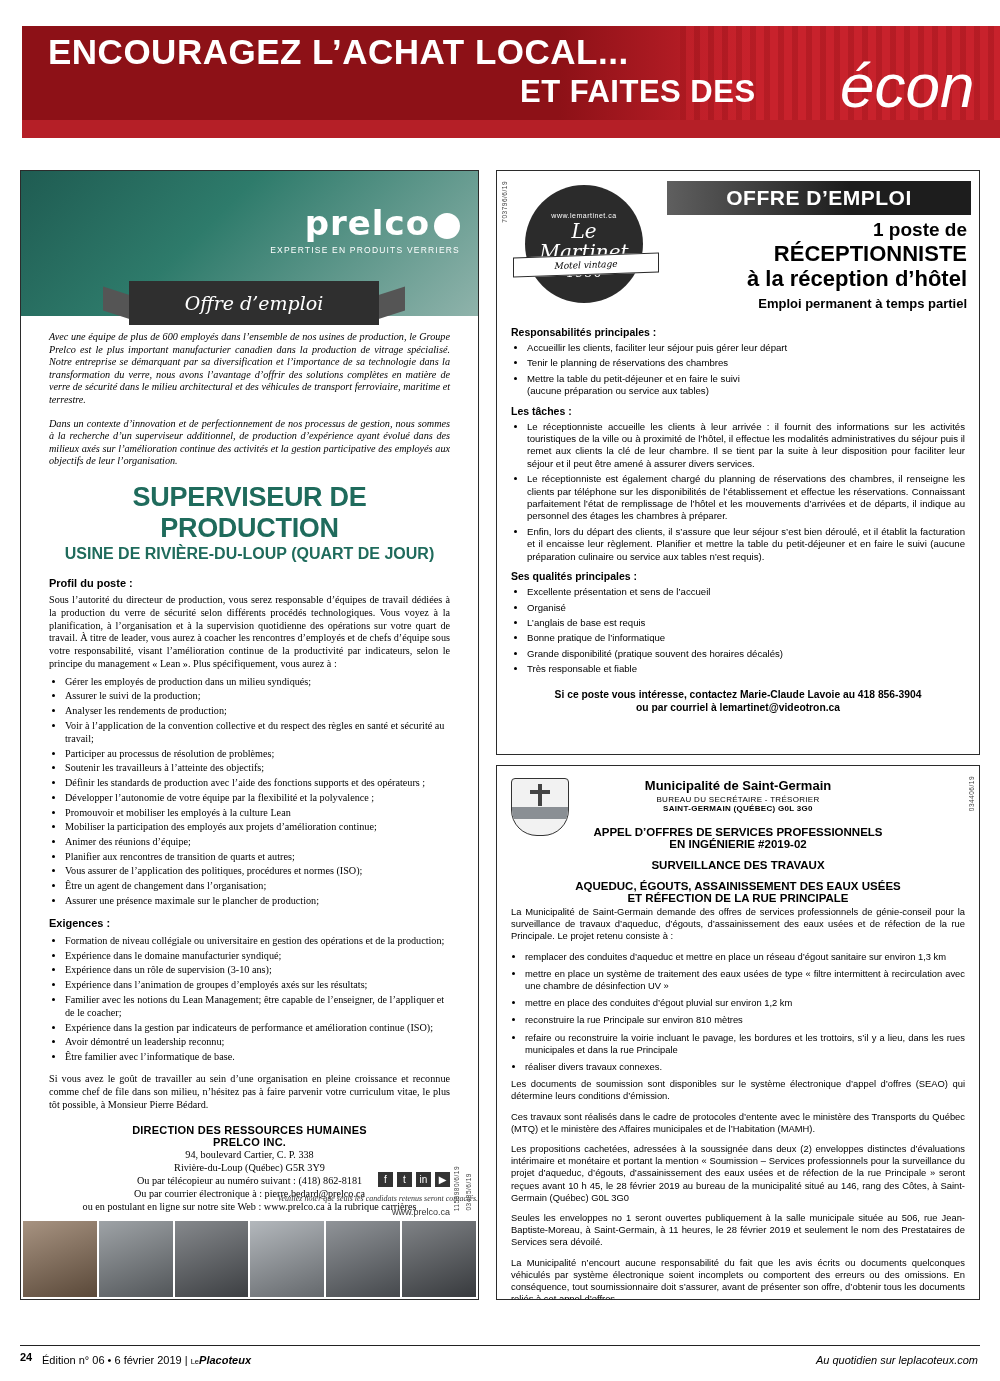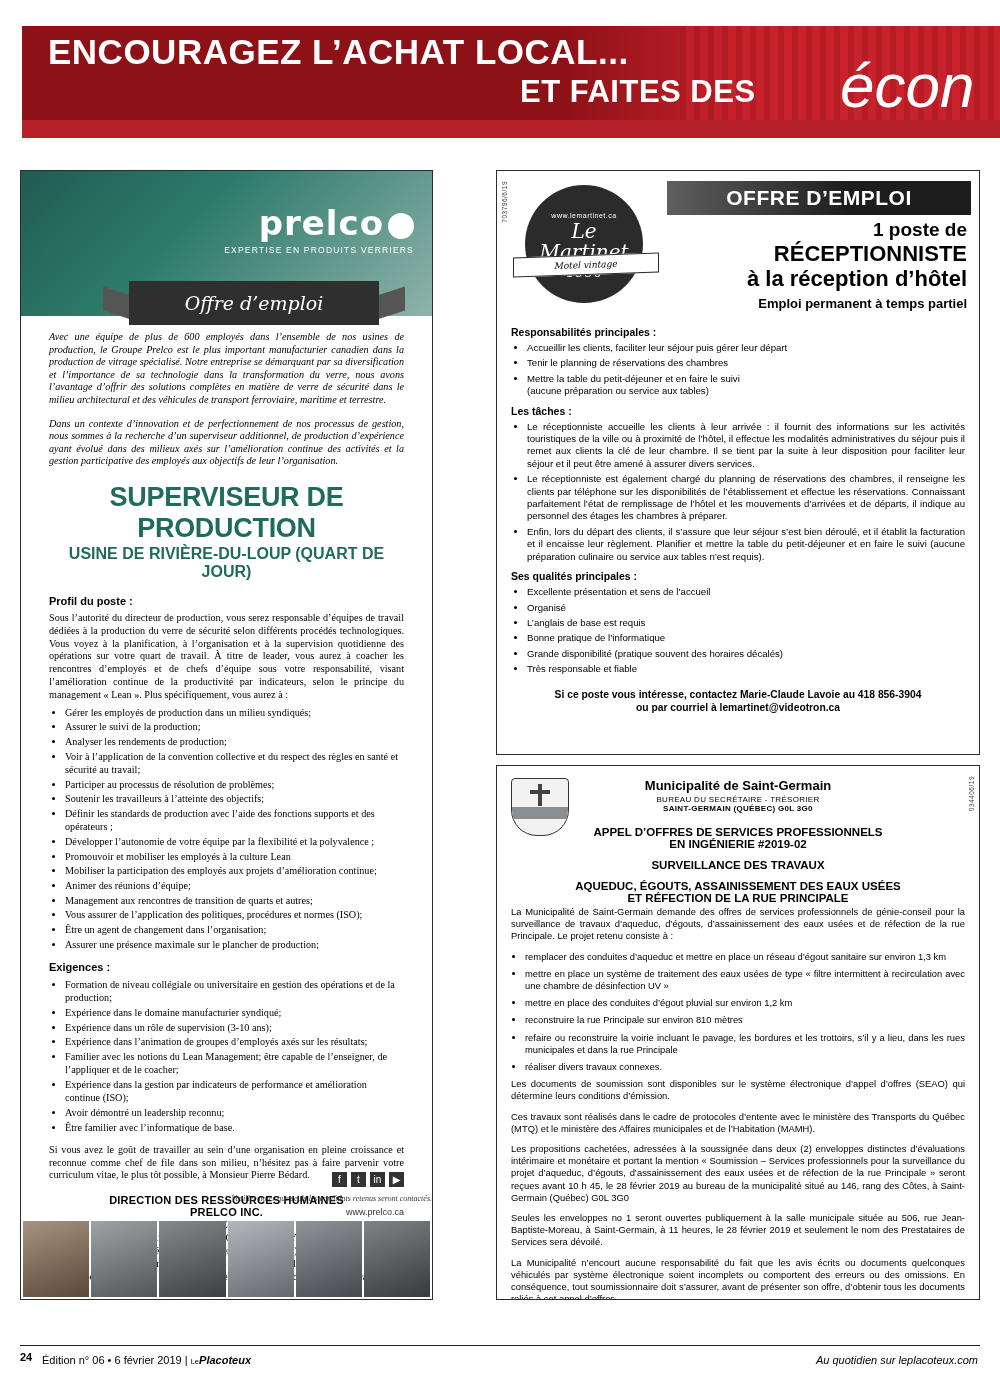--- a/index.html
+++ b/index.html
@@ -52,21 +52,21 @@
   }
   .banner-left-block {
     position:absolute; left:0; top:26px; width:22px; height:112px; background:#ffffff;
   }
 
   
   .content { position:absolute; left:0; top:140px; width:1000px; height:1200px; }
 
   
   .ad-prelco {
-    position:absolute; left:20px; top:30px; width:413px; height:1130px;
+    position:absolute; left:20px; top:30px; width:459px; height:1130px;
     border:1px solid #2b2b2b; background:#fff; overflow:hidden;padding-left:35px;
   }
   .prelco-header {
     position:absolute; left:0; top:0; width:100%; height:145px;
     background:linear-gradient(135deg,#1f5c52 0%, #2e7b6b 40%, #8fb3ab 100%);
   }
   .prelco-logo-wrap {
     position:absolute; right:18px; top:32px; text-align:right; color:#fff;
   }
   .prelco-logo {
@@ -284,21 +284,21 @@
         <li>Assurer le suivi de la production;</li>
         <li>Analyser les rendements de production;</li>
         <li>Voir à l’application de la convention collective et du respect des règles en santé et sécurité au travail;</li>
         <li>Participer au processus de résolution de problèmes;</li>
         <li>Soutenir les travailleurs à l’atteinte des objectifs;</li>
         <li>Définir les standards de production avec l’aide des fonctions supports et des opérateurs ;</li>
         <li>Développer l’autonomie de votre équipe par la flexibilité et la polyvalence ;</li>
         <li>Promouvoir et mobiliser les employés à la culture Lean</li>
         <li>Mobiliser la participation des employés aux projets d’amélioration continue;</li>
         <li>Animer des réunions d’équipe;</li>
-        <li>Management aux rencontres de transition de quarts et autres;</li>
+        <li>Planifier aux rencontres de transition de quarts et autres;</li>
         <li>Vous assurer de l’application des politiques, procédures et normes (ISO);</li>
         <li>Être un agent de changement dans l’organisation;</li>
         <li>Assurer une présence maximale sur le plancher de production;</li>
       </ul>
 
       <div class="sec-head">Exigences :</div>
       <ul class="bl">
         <li>Formation de niveau collégiale ou universitaire en gestion des opérations et de la production;</li>
         <li>Expérience dans le domaine manufacturier syndiqué;</li>
         <li>Expérience dans un rôle de supervision (3-10 ans);</li>

